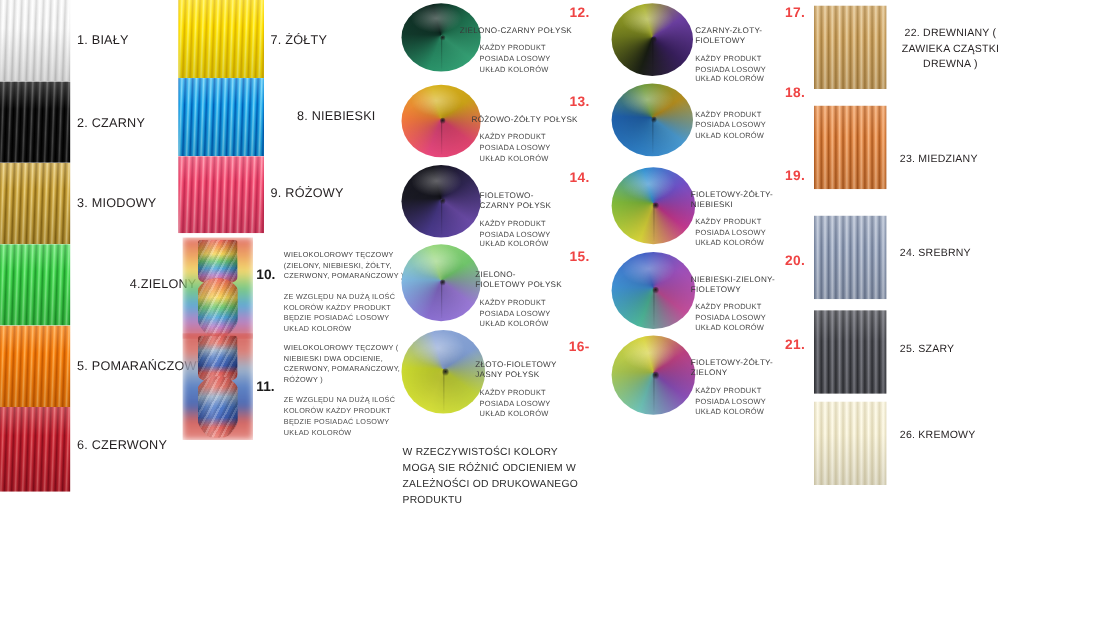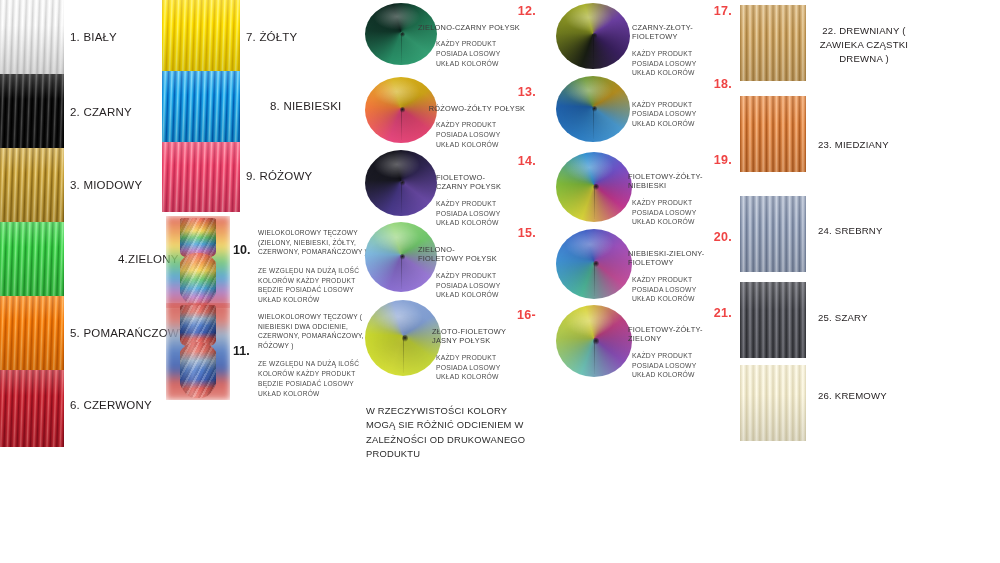--- a/index.html
+++ b/index.html
@@ -251,21 +251,21 @@
 
     <div class="disc-wrap" style="left:365px;top:222px;width:72px;height:70px;">
         <div class="disc" style="background: conic-gradient(from 200deg at 50% 47%, rgb(138, 111, 208) 0deg, rgb(127, 185, 224) 72deg, rgb(154, 216, 127) 144deg, rgb(111, 196, 106) 216deg, rgb(155, 122, 216) 288deg, rgb(138, 111, 208) 360deg);">
           <div class="sheen"></div>
           <div class="seam"></div>
           <div class="nib"></div>
         </div>
       </div>
     <div class="item-txt" style="left:418px;top:225px;width:118px;">
       <div class="item-num">15.</div>
-      <div class="item-name" style="width:80px;">ZIELONO-FIOLETOWY POŁYSK</div>
+      <div class="item-name" style="margin-left:14px;width:80px;">ZIELONO-FIOLETOWY POŁYSK</div>
       <div class="item-note" style="margin-left:18px;width:78px;">KAŻDY PRODUKT POSIADA LOSOWY UKŁAD KOLORÓW</div>
     </div>
 
     <div class="disc-wrap" style="left:365px;top:300px;width:76px;height:76px;">
         <div class="disc" style="background: conic-gradient(from 200deg at 50% 47%, rgb(214, 224, 58) 0deg, rgb(201, 216, 47) 72deg, rgb(143, 168, 216) 144deg, rgb(127, 156, 207) 216deg, rgb(194, 212, 58) 288deg, rgb(214, 224, 58) 360deg);">
           <div class="sheen"></div>
           <div class="seam"></div>
           <div class="nib"></div>
         </div>
       </div>

